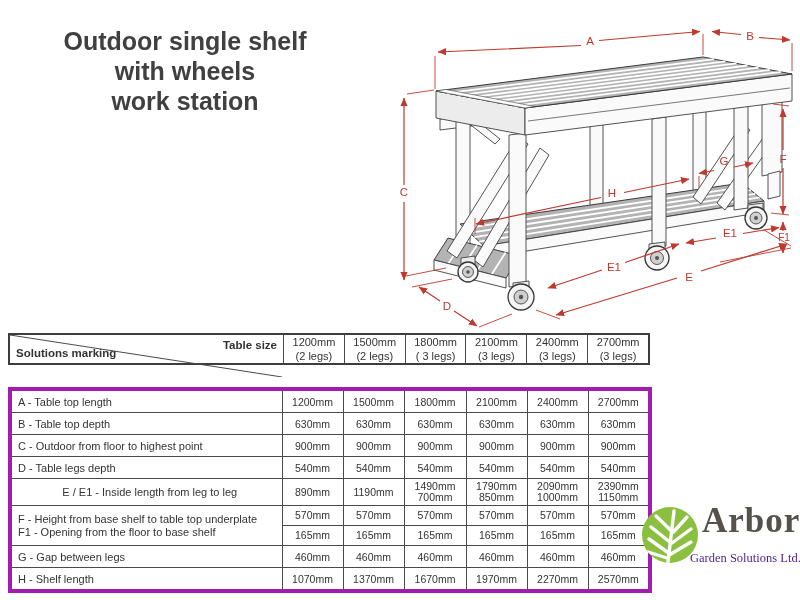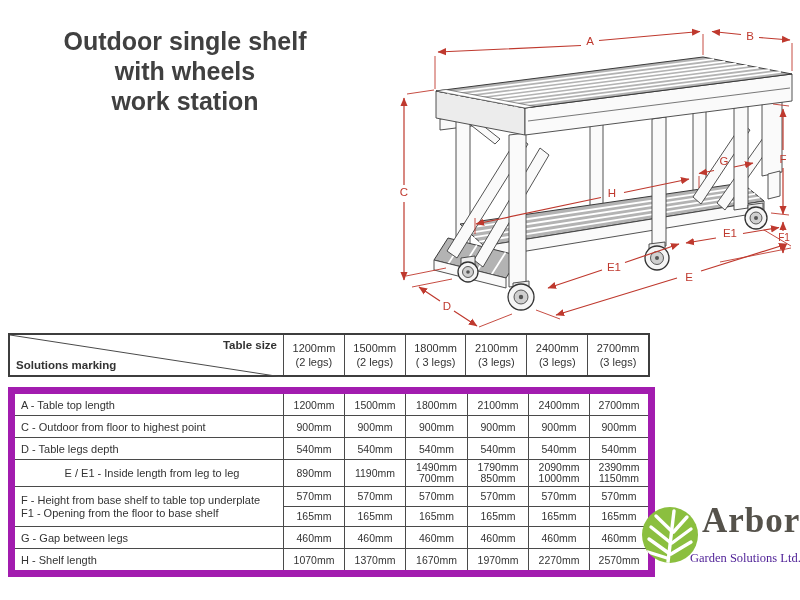--- a/index.html
+++ b/index.html
@@ -12,30 +12,30 @@
   #diagram{position:absolute;left:390px;top:0px;width:410px;height:335px;}
   .wood{fill:#fafafa;stroke:#3f3f3f;stroke-width:0.9;stroke-linejoin:round;}
   .woodsh{fill:#ececec;stroke:#3f3f3f;stroke-width:0.9;stroke-linejoin:round;}
   .slattop{fill:#b3b3b3;stroke:#3a3a3a;stroke-width:1;stroke-linejoin:round;}
   .slatline{stroke:#ffffff;stroke-width:1.8;}
   .dim{stroke:#bf392e;stroke-width:1.2;fill:none;}
   .dimext{stroke:#bf392e;stroke-width:0.9;fill:none;}
   .dimtxt{fill:#bf392e;font-size:11.5px;font-family:"Liberation Sans",sans-serif;text-anchor:middle;}
   .dimtxt.small{font-size:10px;}
   
-  #thead{position:absolute;left:8px;top:333px;width:642px;height:44px;border:2px solid #3d3d3d;
+  #thead{position:absolute;left:8px;top:333px;width:642px;height:32px;border:2px solid #3d3d3d;
          box-sizing:border-box;display:flex;background:#fff;}
   #thead .corner{position:relative;width:274px;border-right:1px solid #4a4a4a;box-sizing:border-box;}
   #thead .corner .top{position:absolute;top:4px;right:6px;font-weight:bold;font-size:11.5px;}
   #thead .corner .bot{position:absolute;bottom:4px;left:6px;font-weight:bold;font-size:11.5px;}
   #thead .col{flex:1;border-right:1px solid #4a4a4a;box-sizing:border-box;display:flex;
               flex-direction:column;align-items:center;justify-content:center;font-size:11px;line-height:1.3;}
   #thead .col:last-child{border-right:none;}
   #tbody{position:absolute;left:8px;top:387px;width:642px;border-collapse:collapse;
-         table-layout:fixed;background:#fff;border:7px solid #a21caf;}
+         table-layout:fixed;background:#fff;border:4px solid #a21caf;}
   #tbody td{border:1px solid #4a4a4a;font-size:10.5px;text-align:center;vertical-align:middle;
             padding:0;overflow:hidden;}
   #tbody td.lbl{text-align:left;padding-left:6px;font-size:11px;}
   #tbody tr.r22 td{height:21px;}
   #tbody tr.re td{height:26px;white-space:pre-line;line-height:11px;text-align:center;}
   #tbody td.split{padding:0;margin-top:15px;}
   #tbody td.split div{height:19px;line-height:19px;}
   #tbody td.split div:first-child{border-bottom:1px solid #4a4a4a;}
   #tbody td.flbl{white-space:pre-line;line-height:13px;}
   
@@ -214,20 +214,29 @@
         <tr class="r22">
       <td class="lbl">A - Table top length</td>
       <td>1200mm</td>
           <td>1500mm</td>
           <td>1800mm</td>
           <td>2100mm</td>
           <td>2400mm</td>
           <td>2700mm</td>
     </tr>
     <tr class="r22">
+      <td class="lbl">B - Table top depth</td>
+      <td>630mm</td>
+          <td>630mm</td>
+          <td>630mm</td>
+          <td>630mm</td>
+          <td>630mm</td>
+          <td>630mm</td>
+    </tr>
+    <tr class="r22">
       <td class="lbl">C - Outdoor from floor to highest point</td>
       <td>900mm</td>
           <td>900mm</td>
           <td>900mm</td>
           <td>900mm</td>
           <td>900mm</td>
           <td>900mm</td>
     </tr>
     <tr class="r22">
       <td class="lbl">D - Table legs depth</td>

